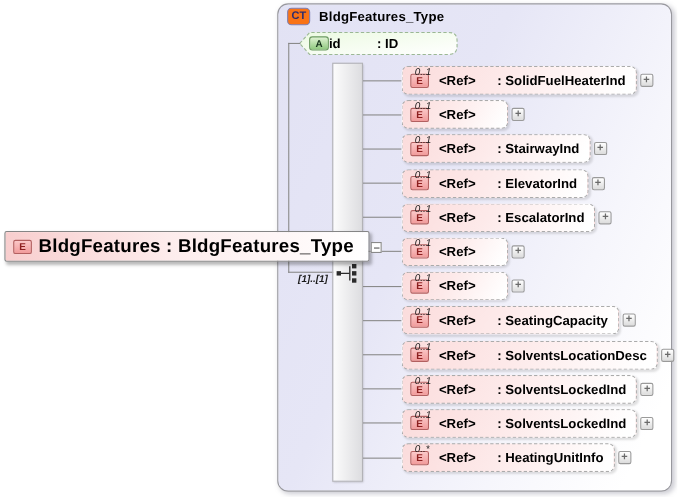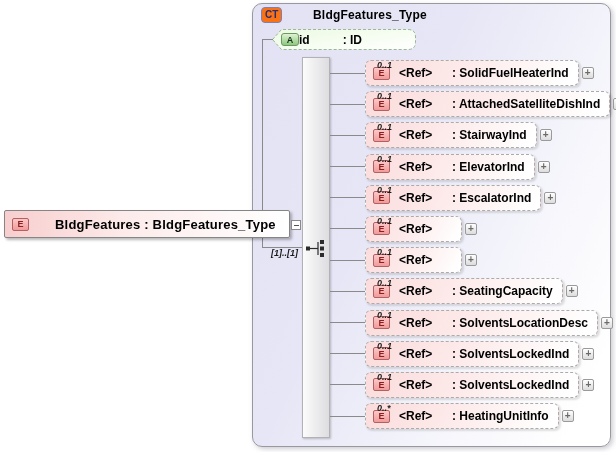--- a/index.html
+++ b/index.html
@@ -12,21 +12,21 @@
     border:1px solid #98989e; border-radius:10px;
     background:linear-gradient(115deg,#e2e2f4 0%, #e6e6f6 38%, #f6f6fc 70%, #ffffff 92%);
     box-shadow:2px 2px 5px rgba(110,110,130,0.35);
     box-sizing:border-box;
   }
   .ct-badge{
     position:absolute; left:261px; top:7px; padding:0 3px; height:14px;
     border:1px solid #7f7fb2; border-radius:4px; background:#f97316;
     color:#2c2c6e; font-size:10px; font-weight:bold; line-height:14px;
   }
-  .ct-title{position:absolute; left:290px; top:8px; font-size:12px; font-weight:bold; color:#000; letter-spacing:0.2px;margin-left:23px;}
+  .ct-title{position:absolute; left:290px; top:8px; font-size:12px; font-weight:bold; color:#000; letter-spacing:0.2px;}
 
   
   .attr{position:absolute; left:272px; top:28px; width:145px; height:23px;}
   .attr svg{position:absolute; left:0; top:0;}
   .attr-content{position:absolute; left:9px; top:5px; display:flex; align-items:center; height:13px;}
   .aicon{
     width:18px; height:13px; border:1px solid #6b9a60; border-radius:3px;
     background:linear-gradient(#dff2d2,#8ec87e);
     color:#14311a; font-size:9px; font-weight:bold;
     display:flex; align-items:center; justify-content:center; box-sizing:border-box;
@@ -50,21 +50,21 @@
     box-shadow:1px 1px 2px rgba(0,0,0,0.22);
   }
   .seq-icon{position:absolute; left:305px; top:239px;}
 
   
   .rows{position:absolute; left:330px; top:60px; display:flex; flex-direction:column; gap:5.2px;}
   .row{position:relative; height:26px; display:flex; align-items:center;}
   .rline{width:35px; height:1px; background:#8a8a8a; flex:none;}
   .rcard{
     position:absolute; left:13px; top:1px;
-    font-size:9px; font-weight:bold; font-style:italic; color:#1a1a1a; line-height:9px;padding-left:34px;
+    font-size:9px; font-weight:normal; font-style:italic; color:#1a1a1a; line-height:9px;padding-left:34px;
   }
   .rbox{
     height:26px; box-sizing:border-box;
     border:1px dashed #ababab; border-radius:6px;
     background:linear-gradient(120deg,#fbdcdc 0%, #fdeaea 45%, #ffffff 95%);
     display:flex; align-items:center; padding:0 9px 0 7px;
     box-shadow:1.5px 1.5px 2px rgba(0,0,0,0.12);
     white-space:nowrap;
   }
   .eicon{
@@ -84,21 +84,21 @@
 
   
   .root-el{
     position:absolute; left:4px; top:210px; height:28px; box-sizing:border-box;
     border:1px solid #858585; border-radius:2px;
     background:linear-gradient(to right,#f8cece 0%, #fdecec 45%, #ffffff 100%);
     box-shadow:2px 2px 3px rgba(0,0,0,0.28);
     display:flex; align-items:center; padding:0 13px 0 7px;
     white-space:nowrap;
   }
-  .root-label{font-size:13px; font-weight:bold; color:#000; margin-left:26px; letter-spacing:0.2px;}
+  .root-label{font-size:17px; font-weight:bold; color:#000; margin-left:6px; letter-spacing:0.2px;}
   .expander{
     position:absolute; right:-12px; top:9px; width:10px; height:10px; box-sizing:border-box;
     background:#ffffff; border:1px solid #8a8a8a;
   }
   .expander .dash{position:absolute; left:2px; top:4px; width:5px; height:1px; background:#555;}
 </style>
 </head>
 <body>
 
 <div id="page">
@@ -153,21 +153,20 @@
       </span>
       <span class="plus">+</span>
     </div>
 
     <div class="row">
       <span class="rline"></span>
       <span class="rcard">0..1</span>
       <span class="rbox">
         <span class="eicon">E</span>
         <span class="ref">&lt;Ref&gt;</span>
-        <span class="rtype">: AttachedSatelliteDishInd</span>
       </span>
       <span class="plus">+</span>
     </div>
 
     <div class="row">
       <span class="rline"></span>
       <span class="rcard">0..1</span>
       <span class="rbox">
         <span class="eicon">E</span>
         <span class="ref">&lt;Ref&gt;</span>

